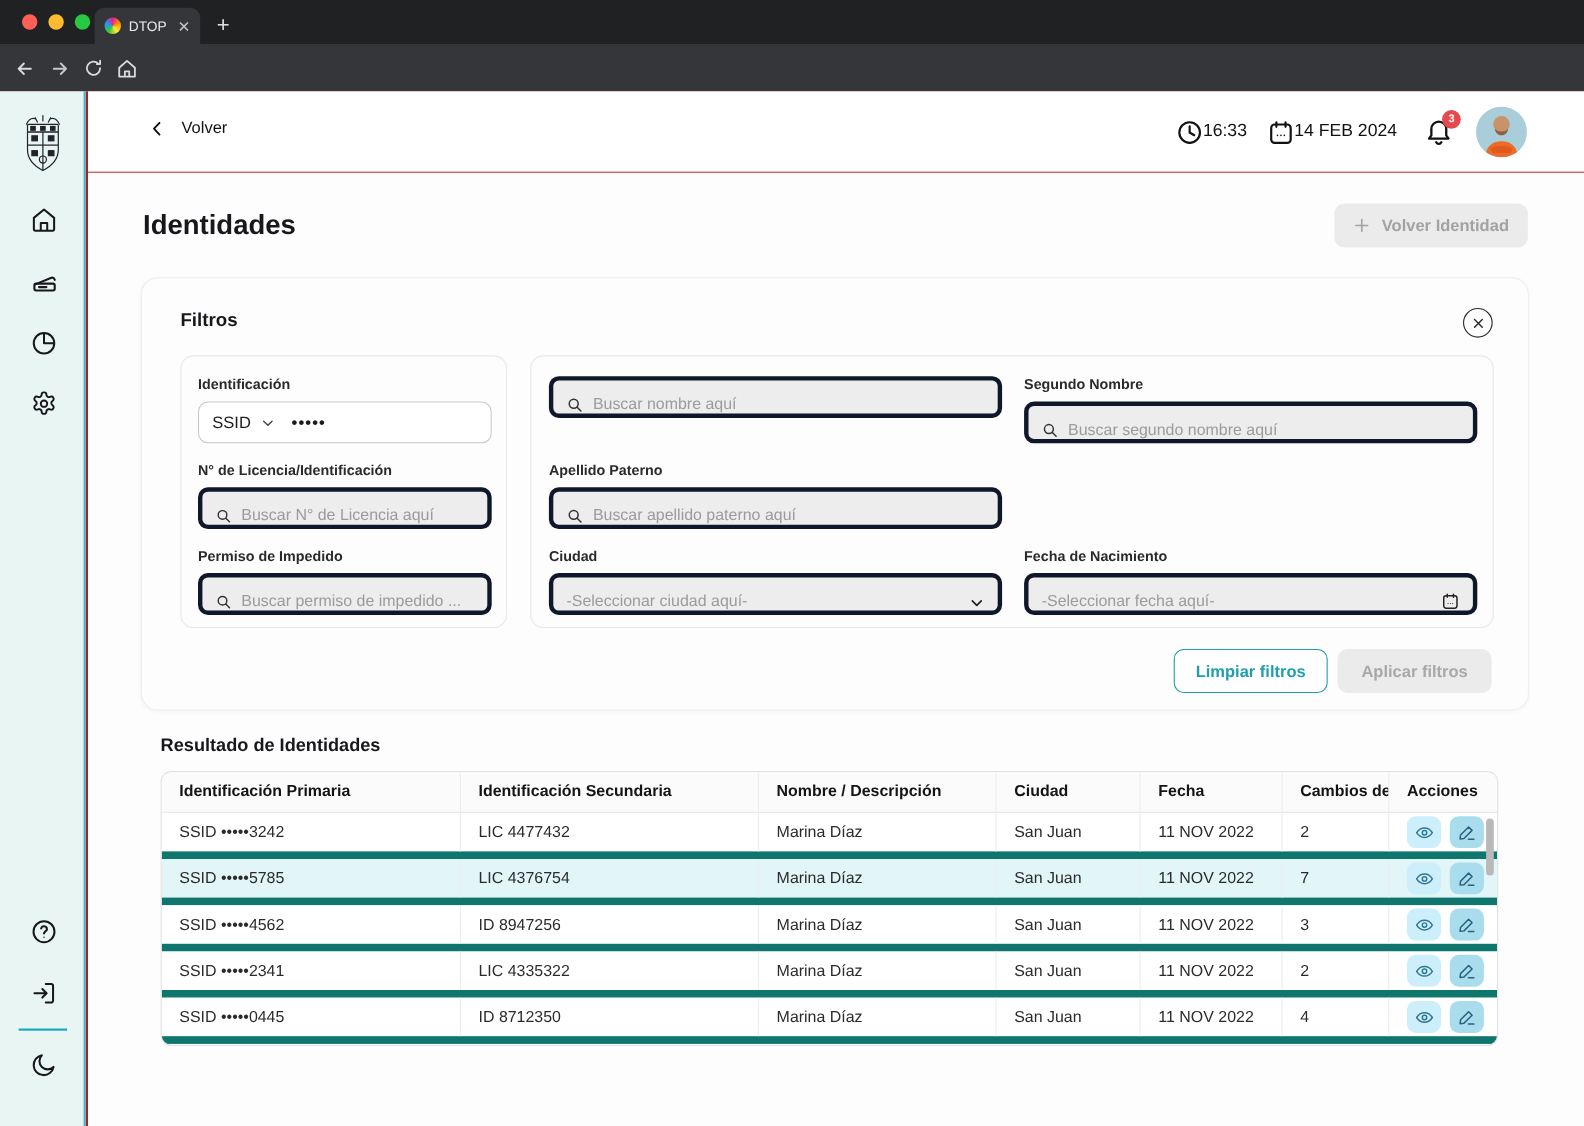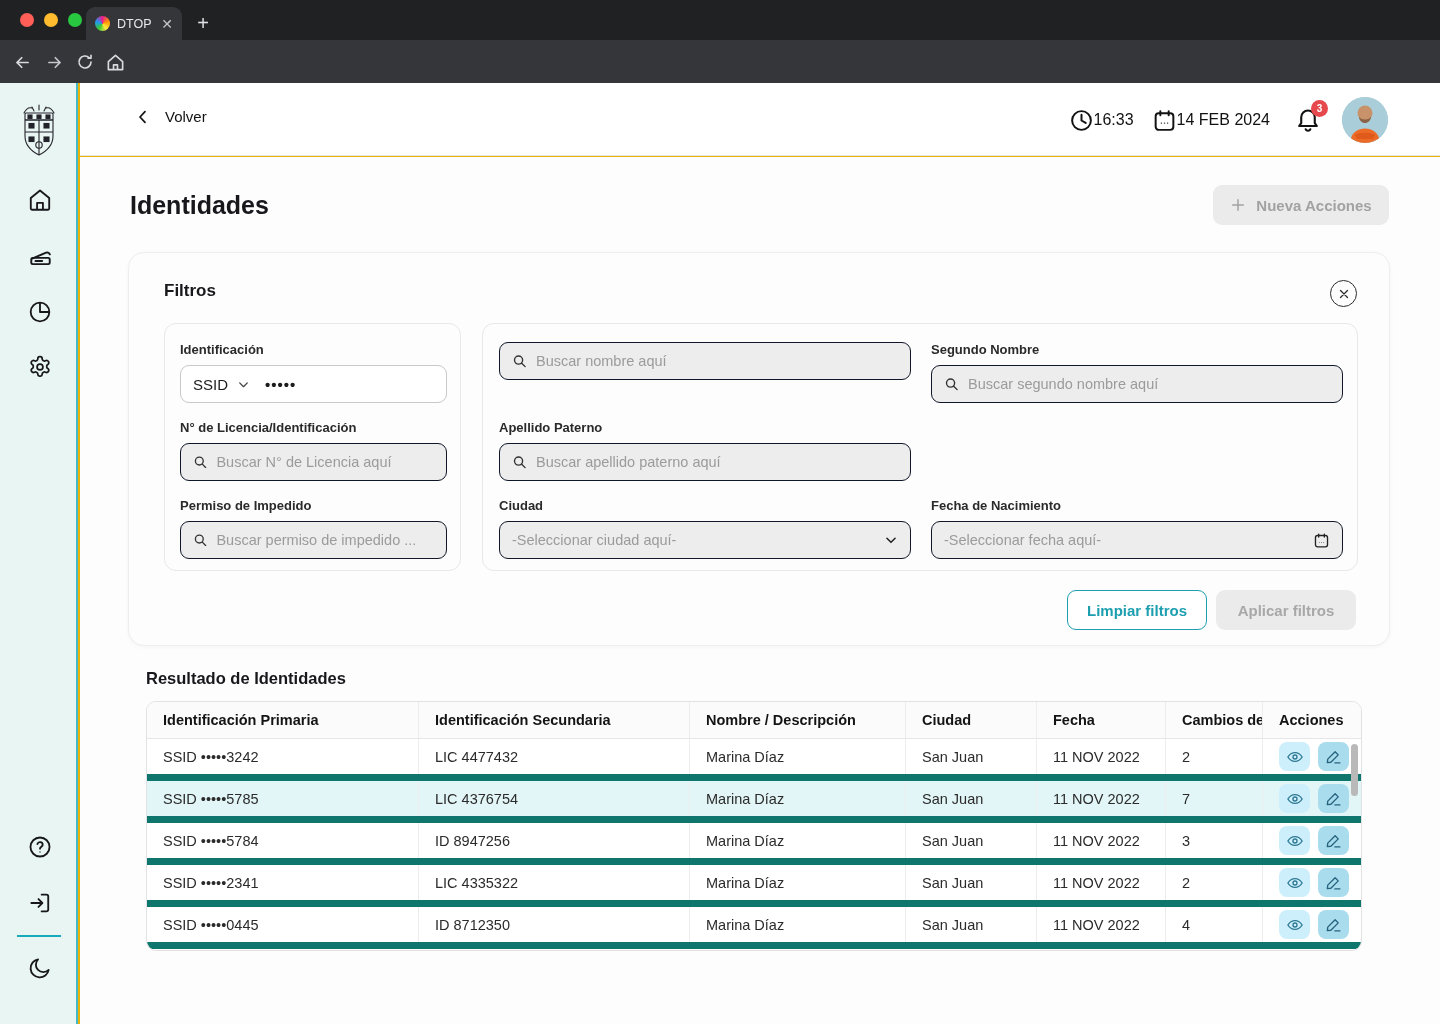--- a/index.html
+++ b/index.html
@@ -26,21 +26,21 @@
   .omnibox { position:absolute; left:136px; top:46px; width:1222px; height:31px; background:#202124;
     border-radius:16px; display:flex; align-items:center; padding:0 14px; }
   .url-host { color:#e8eaed; font-size:13.5px; }
   .url-path { color:#9aa0a6; font-size:13.5px; }
   .omni-star { margin-left:auto; color:#d0d3d7; font-size:16px; }
   .chrome-avatar { position:absolute; left:1372px; top:47px; width:28px; height:28px; border-radius:50%;
     overflow:hidden; background:radial-gradient(circle at 50% 35%, #e8e8e8 0%, #bdbdbd 60%, #8c8c8c 100%); }
   .menu-dots { position:absolute; left:1410px; top:49px; color:#cfd2d6; font-size:16px; letter-spacing:0; }
 
   
-  .app { position:absolute; left:0; top:83px; width:1440px; height:941px; background:#eab308; }
+  .app { position:absolute; left:0; top:83px; width:1440px; height:941px; background:#b91c1c; }
   .sidebar { position:absolute; left:0; top:0; width:78px; height:941px; background:#e9f5f2;
     border-right:2px solid #44b8c6; }
   .side-ico { position:absolute; left:27px; width:26px; height:26px; color:#17171c; }
   .side-divider { position:absolute; left:17px; top:852px; width:44px; height:0; border-top:2px solid #1aa8bd; }
   .crest { position:absolute; left:16px; top:18px; }
 
   .hdr { position:absolute; left:80px; top:0; width:1360px; height:73px; background:#fff;
     border-bottom:1px solid #e7e7e7; }
   .back { position:absolute; left:55px; top:25px; display:flex; align-items:center; gap:14px;
     font-size:15px; color:#121212; font-weight:500; }
@@ -64,21 +64,21 @@
   .filters-title { position:absolute; left:35px; top:28px; font-size:17px; font-weight:800; color:#17171c; }
   .filters-close { position:absolute; right:32px; top:27px; width:27px; height:27px; border-radius:50%;
     border:1.6px solid #2b2b2b; display:flex; align-items:center; justify-content:center; background:transparent; }
   .subcard { position:absolute; top:70px; height:248px; border:1px solid #e8e8e8; border-radius:12px; background:#fdfdfd; }
   .subcard-left { left:35px; width:297px; }
   .subcard-right { left:353px; width:876px; }
   .field { position:absolute; }
   .f-label { font-size:13px; color:#2a2a2a; display:block; margin-bottom:8px;font-weight:bold; }
   .input { height:38px; border-radius:9px; display:flex; align-items:center; padding:0 12px; gap:9px; }
   .input-white { background:#fff; border:1px solid #c9c9c9; }
-  .input-gray { background:#ededed; border:1px solid #0f172a; }
+  .input-gray { background:#ededed; border:4px solid #0f172a;align-items:flex-end; }
   .input input { border:none; outline:none; background:transparent; font-size:14.5px; color:#222;
     width:100%; font-family:"Liberation Sans", sans-serif; }
   .input input::placeholder { color:#9b9b9b; }
   .sel-text { color:#9b9b9b; font-size:14.5px; flex:1; }
   .id-type { font-size:15px; color:#1c1c1c; }
   .id-dots { font-size:15px; color:#1c1c1c; letter-spacing:1px; font-weight:700; }
   .btn-row { position:absolute; right:33px; top:337px; display:flex; gap:9px; }
   .btn-clear { width:140px; height:40px; background:#fff; border:1.6px solid #1d9fb0; border-radius:9px;
     color:#1d9fb0; font-size:15px; font-weight:700; }
   .btn-apply { width:140px; height:40px; background:#ebebeb; border:none; border-radius:9px;
@@ -270,21 +270,21 @@
       </div>
     </div>
   </header>
 
   <main class="main">
     <h1 class="page-title">Identidades</h1>
     <button class="btn-new" disabled="">
       <svg width="16" height="16" viewBox="0 0 24 24" fill="none" stroke="#a2a2a2" stroke-width="2.2" stroke-linecap="round">
           <path d="M12 4v16M4 12h16"></path>
         </svg>
-      <span>Nueva Acciones</span>
+      <span>Volver Identidad</span>
     </button>
 
     <section class="filters-card">
       <h2 class="filters-title">Filtros</h2>
       <button class="filters-close">
         <svg width="12" height="12" viewBox="0 0 24 24" fill="none" stroke="#2b2b2b" stroke-width="2.6" stroke-linecap="round">
             <path d="M5 5l14 14M19 5 5 19"></path>
           </svg>
       </button>
 
@@ -434,21 +434,21 @@
           <button class="act-btn act-edit">
               <svg width="17" height="17" viewBox="0 0 24 24" fill="none" stroke="#27637e" stroke-width="1.9" stroke-linecap="round" stroke-linejoin="round">
                 <path d="m14.3 5.3 4.4 4.4L8.3 20.1l-5 .6.6-5z"></path>
                 <path d="M14 21h7"></path>
               </svg>
             </button>
         </div>
       </div>
 
       <div class="trow tbody-row">
-        <div class="tcell">SSID •••••5784</div>
+        <div class="tcell">SSID •••••4562</div>
         <div class="tcell">ID 8947256</div>
         <div class="tcell">Marina Díaz</div>
         <div class="tcell">San Juan</div>
         <div class="tcell">11 NOV 2022</div>
         <div class="tcell">3</div>
         <div class="tcell act-cell">
           <button class="act-btn act-view">
               <svg width="18" height="18" viewBox="0 0 24 24" fill="none" stroke="#2e7893" stroke-width="1.8">
                 <path d="M2.5 12S6 6.2 12 6.2 21.5 12 21.5 12 18 17.8 12 17.8 2.5 12 2.5 12z"></path>
                 <circle cx="12" cy="12" r="2.7"></circle>

